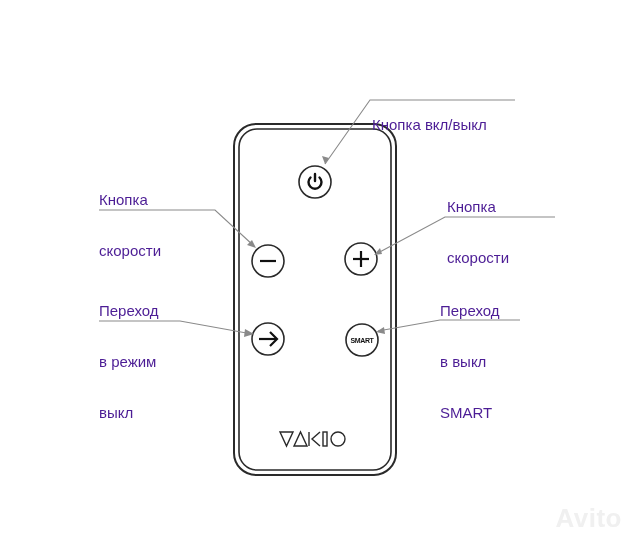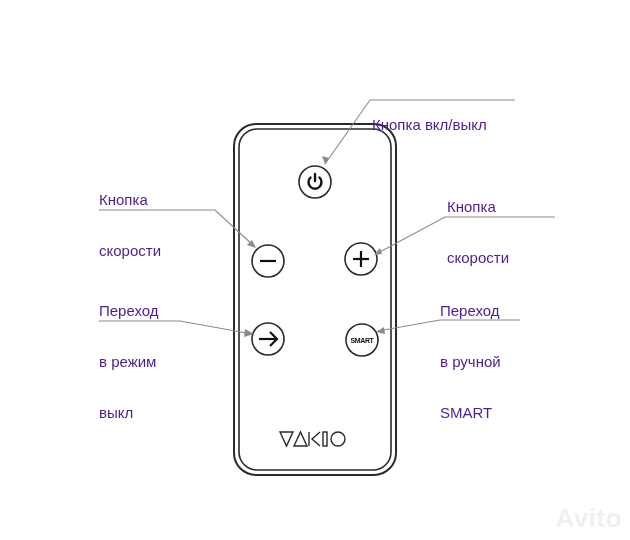--- a/index.html
+++ b/index.html
@@ -96,17 +96,17 @@
 </div>
 
 <div class="label" style="left:99px; top:268px;">
   <span>Переход</span>
   <span>в режим</span>
   <span>выкл</span>
 </div>
 
 <div class="label" style="left:440px; top:268px;">
   <span>Переход</span>
-  <span>в ручной</span>
+  <span>в выкл</span>
   <span>SMART</span>
 </div>
 
 <div class="watermark">Avito</div>
 
 </body></html>

